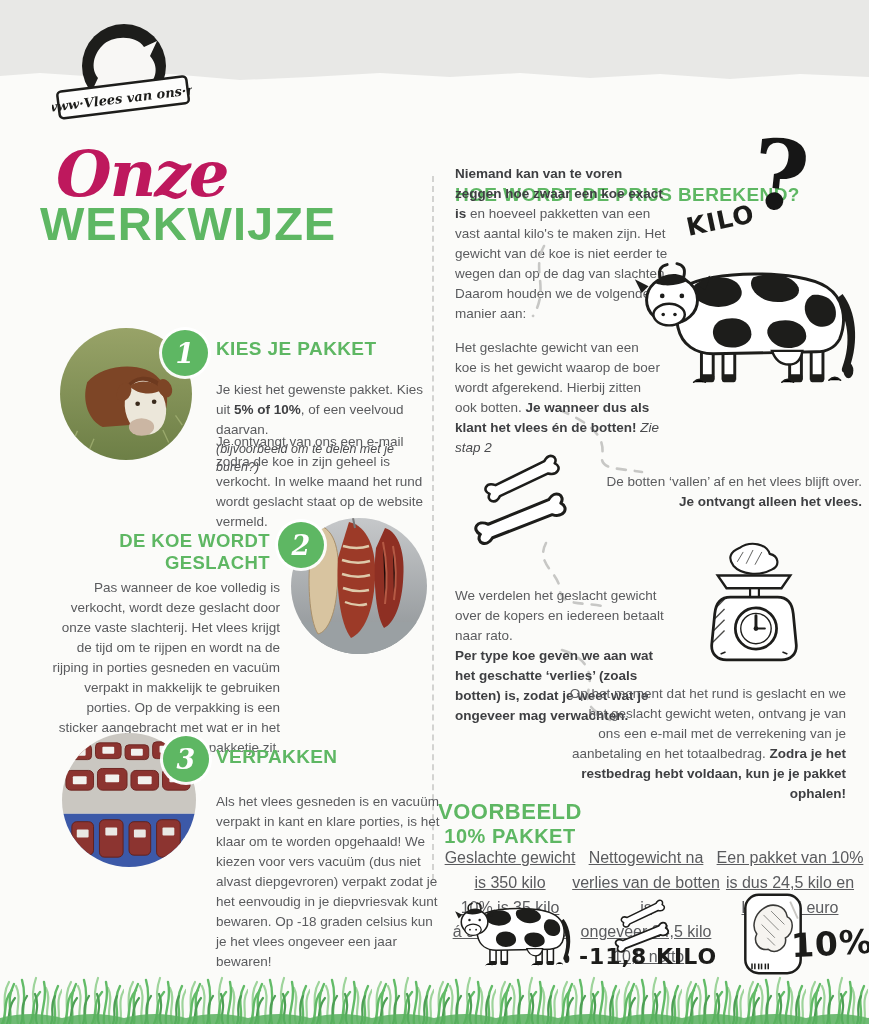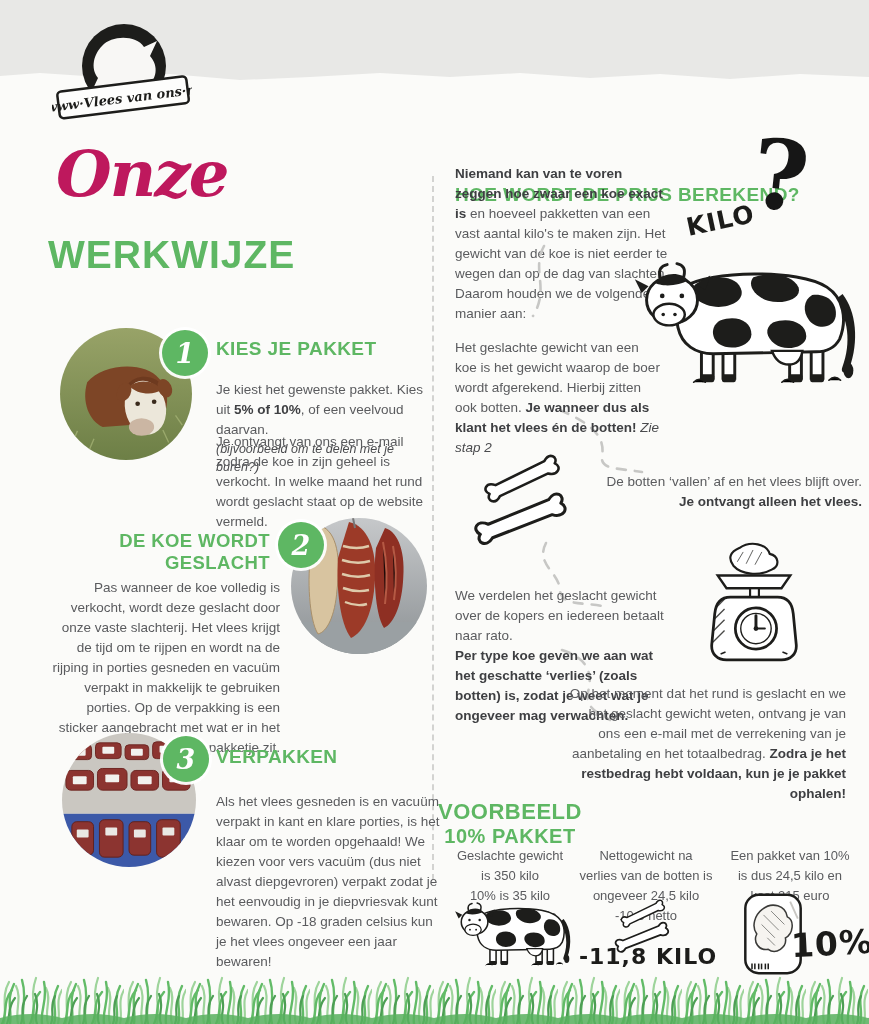--- a/index.html
+++ b/index.html
@@ -6,22 +6,22 @@
   .page{position:relative;width:869px;height:1024px;margin:0 auto;background:#fbfbf9;overflow:hidden;
         font-family:"Liberation Sans", sans-serif;color:#5a5b5e;}
   .abs{position:absolute;}
   
   .band-svg{position:absolute;top:0;left:0;}
   
   .logo{position:absolute;top:22px;left:52px;width:140px;height:100px;}
   
   .title-script{position:absolute;top:136px;left:56px;font-family:"DejaVu Serif",serif;
     font-style:italic;font-weight:bold;font-size:64px;color:#be185d;letter-spacing:-2px;}
-  .title-main{position:absolute;top:196px;left:48px;font-size:39px;font-weight:800;
-    color:#5eb763;letter-spacing:1px;margin-top:37px;}
+  .title-main{position:absolute;top:196px;left:40px;font-size:47px;font-weight:800;
+    color:#5eb763;letter-spacing:1px;}
   
   .divider{position:absolute;left:432px;top:176px;height:704px;border-left:2px dashed #d3d3d1;}
   
   .body-text{font-size:13.5px;line-height:1.48;color:#5a5b5e;}
   .body-text b{color:#3e3f42;font-weight:bold;}
   .body-text i{color:#4a4b4e;}
   .green-h{color:#5eb763;font-weight:800;letter-spacing:.4px;}
   .step-h{font-size:19px;}
   .right-h{font-size:19px;margin-top:48px;}
   .ta-r{text-align:right;}
@@ -33,21 +33,21 @@
     box-shadow:0 0 0 3px rgba(255,255,255,.95);display:flex;align-items:center;justify-content:center;
     color:#fff;font-family:"DejaVu Serif",serif;font-style:italic;font-weight:bold;font-size:27px;z-index:5;}
   
   .hand{font-family:"DejaVu Sans",sans-serif;font-weight:bold;color:#1c1c1a;letter-spacing:1px;}
   .kilo-word{position:absolute;left:686px;top:206px;font-size:25px;transform:rotate(-12deg);}
   .qmark{position:absolute;left:752px;top:128px;font-family:"DejaVu Serif",serif;font-weight:bold;
     font-size:96px;color:#161616;transform:rotate(6deg);line-height:1;}
   
   .ex-head{font-size:22px;letter-spacing:.5px;}
   .ex-sub{font-size:20px;letter-spacing:.5px;}
-  .ex-col{font-size:13px;line-height:1.55;color:#5a5b5e;}
+  .ex-col{font-size:16px;line-height:1.55;color:#5a5b5e;text-decoration:underline;}
   .bone-label{position:absolute;left:578px;top:944px;width:140px;text-align:center;font-size:22px;}
   .pack-label{position:absolute;left:791px;top:924px;font-size:33px;transform:rotate(-3deg);}
   svg{display:block;}
 </style>
 </head>
 <body>
 
 <div class="page">
 
   <svg width="0" height="0" style="position:absolute" aria-hidden="true">

